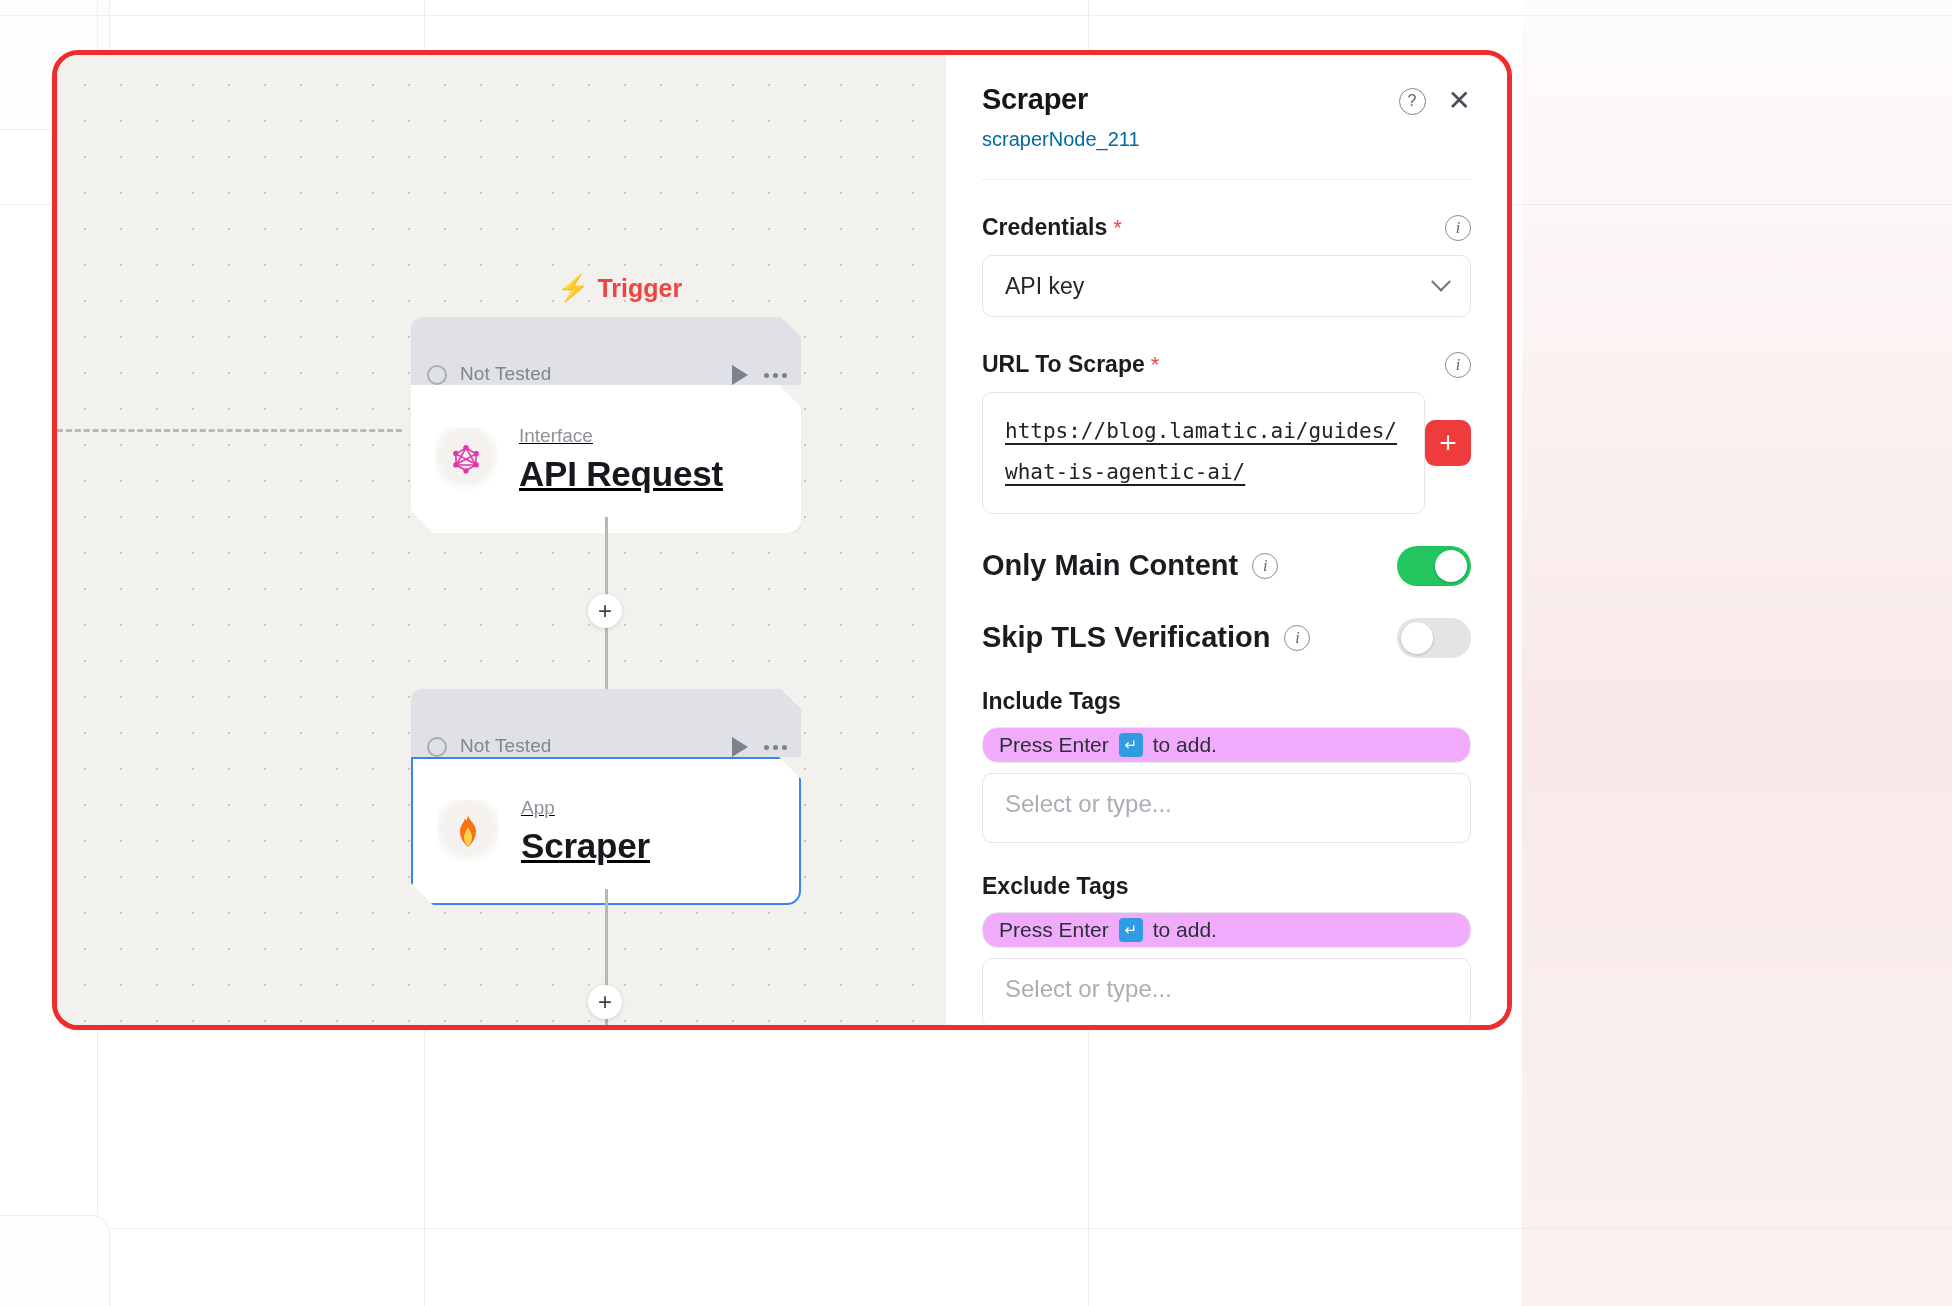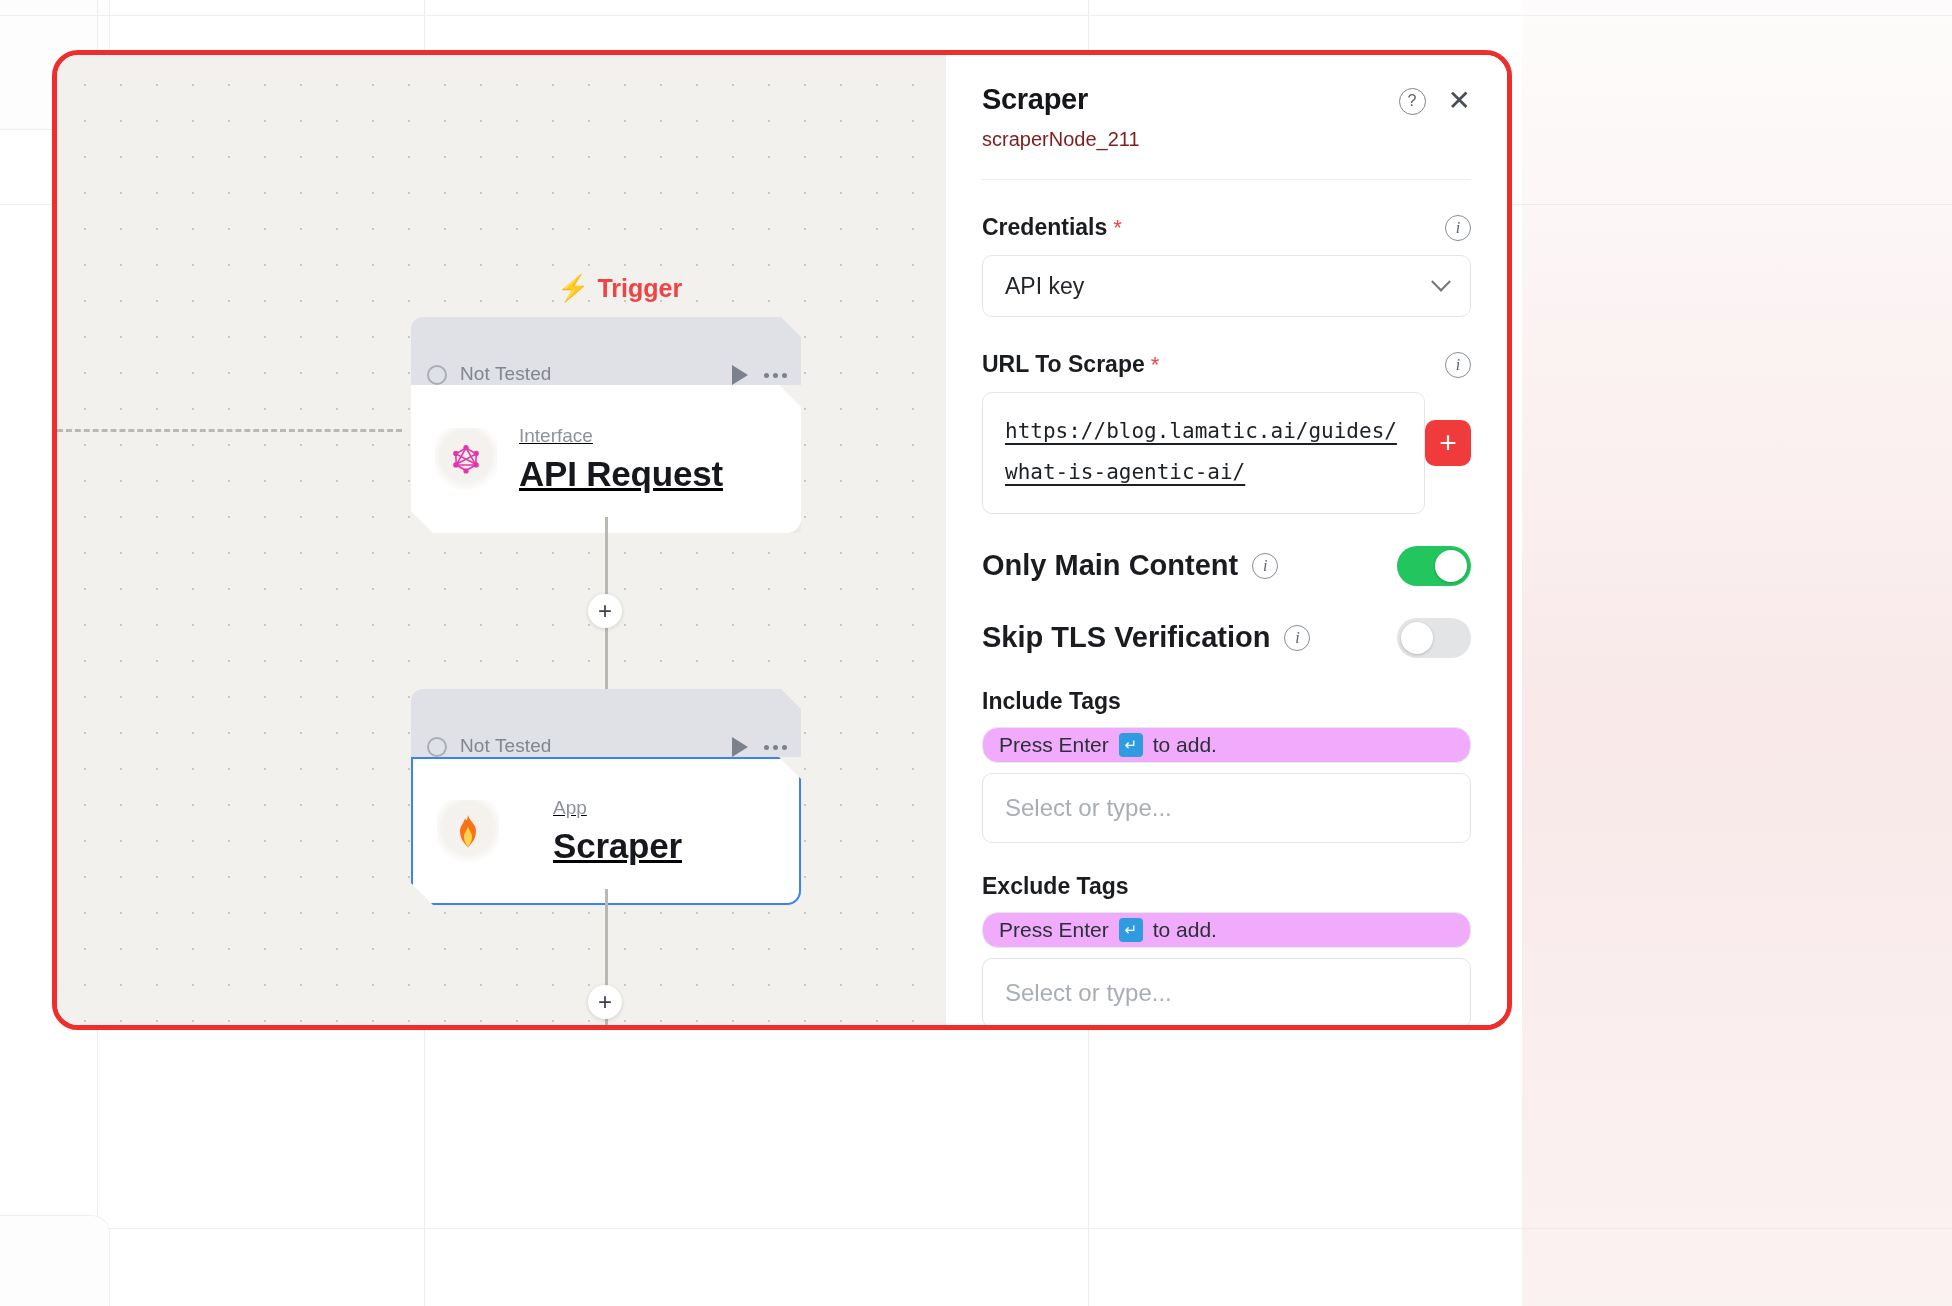--- a/index.html
+++ b/index.html
@@ -79,21 +79,20 @@
     height: 148px;
     display: flex; align-items: center;
     padding: 0 24px;
     box-shadow: 0 2px 6px rgba(20,20,30,.08);
     clip-path: polygon(0 0, calc(100% - 22px) 0, 100% 22px, 100% 100%, 22px 100%, 0 calc(100% - 22px));
   }
   .node-body.selected {
     background: #ffffff;
     border: 2px solid #3b82f6;
     box-shadow: none;
-    gap: 32px;
   }
   .node-icon {
     width: 62px; height: 62px; border-radius: 16px;
     background: radial-gradient(circle at 50% 45%, #f6f1ee 0%, #f4f2ee 55%, rgba(244,242,238,0) 78%);
     display: flex; align-items: center; justify-content: center;
     flex: 0 0 auto;
   }
   .node-text { margin-left: 22px; text-decoration: underline; }
   .node-kind { font-size: 19px; color: #8d929a; margin-bottom: 7px; }
   .node-title { font-size: 35px; font-weight: 700; color: #16181d; letter-spacing: -.2px; }
@@ -115,21 +114,21 @@
   
   #panel {
     position: absolute; left: 888px; top: 0; right: 0; bottom: 0;
     background: #ffffff;
     border-left: 1px solid #eceef0;
     padding: 28px 36px 0 36px;
     overflow: hidden;
   }
   .panel-top { display: flex; align-items: flex-start; }
   .panel-title { font-size: 29px; font-weight: 700; color: #14161a; letter-spacing: -.3px; }
-  .panel-sub { font-size: 20px; color: #7f1d1d; margin-top: 12px; }
+  .panel-sub { font-size: 20px; color: #0369a1; margin-top: 12px; }
   .panel-icons { margin-left: auto; display: flex; align-items: center; gap: 22px; padding-top: 4px; }
   .circ-icon {
     width: 27px; height: 27px; border-radius: 50%;
     border: 1.6px solid #7d838b; color: #5e646c;
     font-size: 16px; display: flex; align-items: center; justify-content: center;
   }
   .x-icon { font-size: 28px; color: #4a4f57; line-height: 1; font-weight: 400; }
   .divider { height: 1px; background: #ededed; margin: 28px 0 0 0; }
 
   .field-label-row { display: flex; align-items: center; margin-top: 34px; }
@@ -198,21 +197,21 @@
     display: flex; align-items: center; gap: 10px;
     padding: 0 16px; font-size: 21px; color: #2c3036;
   }
   .kbd {
     background: #2f9be0; color: #fff; border-radius: 4px;
     width: 24px; height: 24px; font-size: 15px;
     display: flex; align-items: center; justify-content: center;
   }
   .tag-input {
     margin-top: 10px; border: 1px solid #e3e5e8; border-radius: 10px;
-    height: 70px; display: flex; align-items: center; padding: 0 22px;
+    height: 70px; display: flex; padding: 16px 22px;
     font-size: 24px; color: #a9aeb5;
   }
 </style>
 </head>
 <body>
 
 <div id="bg-layer">
   <div class="bg-card" style="left:-40px; top:-30px; width:150px; height:160px;"></div>
   <div class="bg-col-divider" style="left:97px; top:0; height:1306px;"></div>
   <div class="bg-col-divider" style="left:424px; top:0; height:1306px;"></div>

